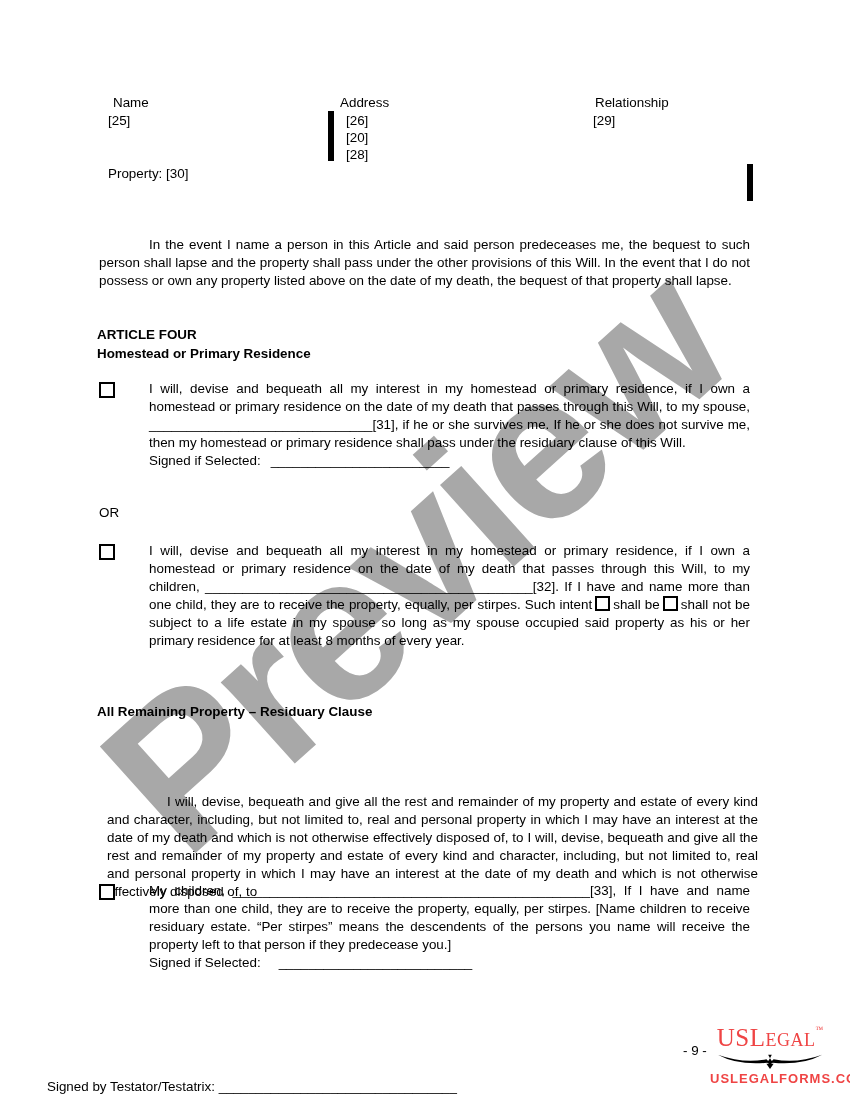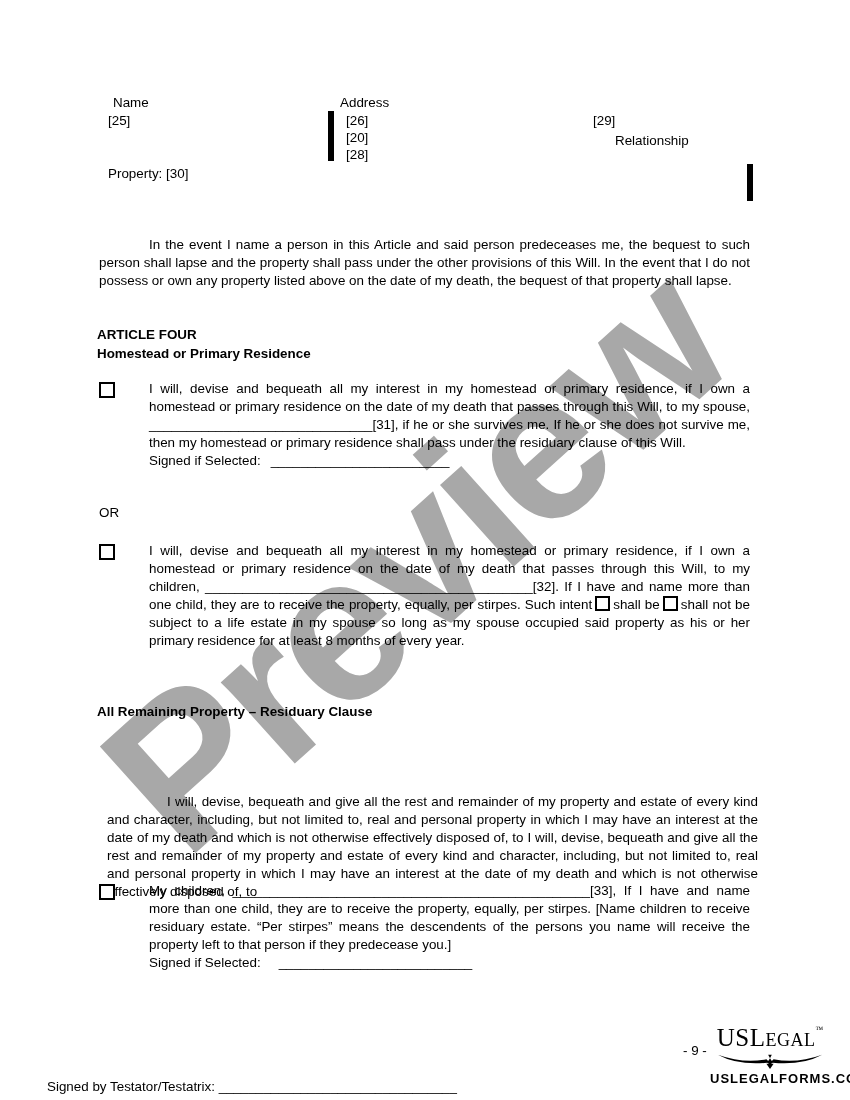--- a/index.html
+++ b/index.html
@@ -33,21 +33,21 @@
   .abs{position:absolute;}
   .just{text-align:justify;line-height:18px;}
   .bold{font-weight:bold;}
   .center{text-align:left;}
 
   
   #bene-table{top:94px;left:0;width:656px;height:70px;}
   .col-label{position:absolute;top:0;line-height:17px;}
   #col-name-label{left:16px;}
   #col-address-label{left:243px;}
-  #col-rel-label{left:518px;margin-top:38px;}
+  #col-rel-label{left:498px;}
   #name-value{position:absolute;left:11px;top:18px;line-height:17px;}
   #address-values{position:absolute;left:241px;top:18px;line-height:17px;margin-left:8px;}
   #rel-value{position:absolute;left:496px;top:18px;line-height:17px;}
   #address-bar{position:absolute;left:231px;top:17px;width:6px;height:50px;background:#000;}
 
   #property-line{top:165px;left:11px;line-height:17px;}
   #right-bar{position:absolute;left:650px;top:164px;width:6px;height:37px;background:#000;}
   #list-note{top:201px;left:0;line-height:17px;}
 
   #para-lapse{top:236px;left:2px;width:651px;text-indent:50px;}
@@ -163,21 +163,21 @@
 
   </div>
 
   <div id="footer-sign">
     <span>Signed by Testator/Testatrix:</span>
     <span>________________________________</span>
   </div>
 
   <div id="footer-page">- 9 -</div>
 
-  <div id="logo" style="color: #000000;">
+  <div id="logo" style="color: #ef4444;">
     <div id="logo-word">
       <span class="logo-big">USL</span><span class="logo-small">EGAL</span><span id="logo-tm">™</span>
     </div>
     <svg id="logo-wings" width="110" height="18" viewBox="0 0 120 20">
       <path fill="#000000" d="M2,3 Q30,13 56,8 L58,10 L60,7 L62,10 L64,8 Q90,13 118,3 Q96,15 63,12 L60,14 L57,12 Q24,15 2,3 Z"></path>
       <path fill="#000000" d="M56,13 L64,13 L60,19 Z"></path>
       <path fill="#000000" d="M58,3 L62,3 L60,7 Z"></path>
     </svg>
     <div id="logo-site">USLEGALFORMS.COM</div>
   </div>

